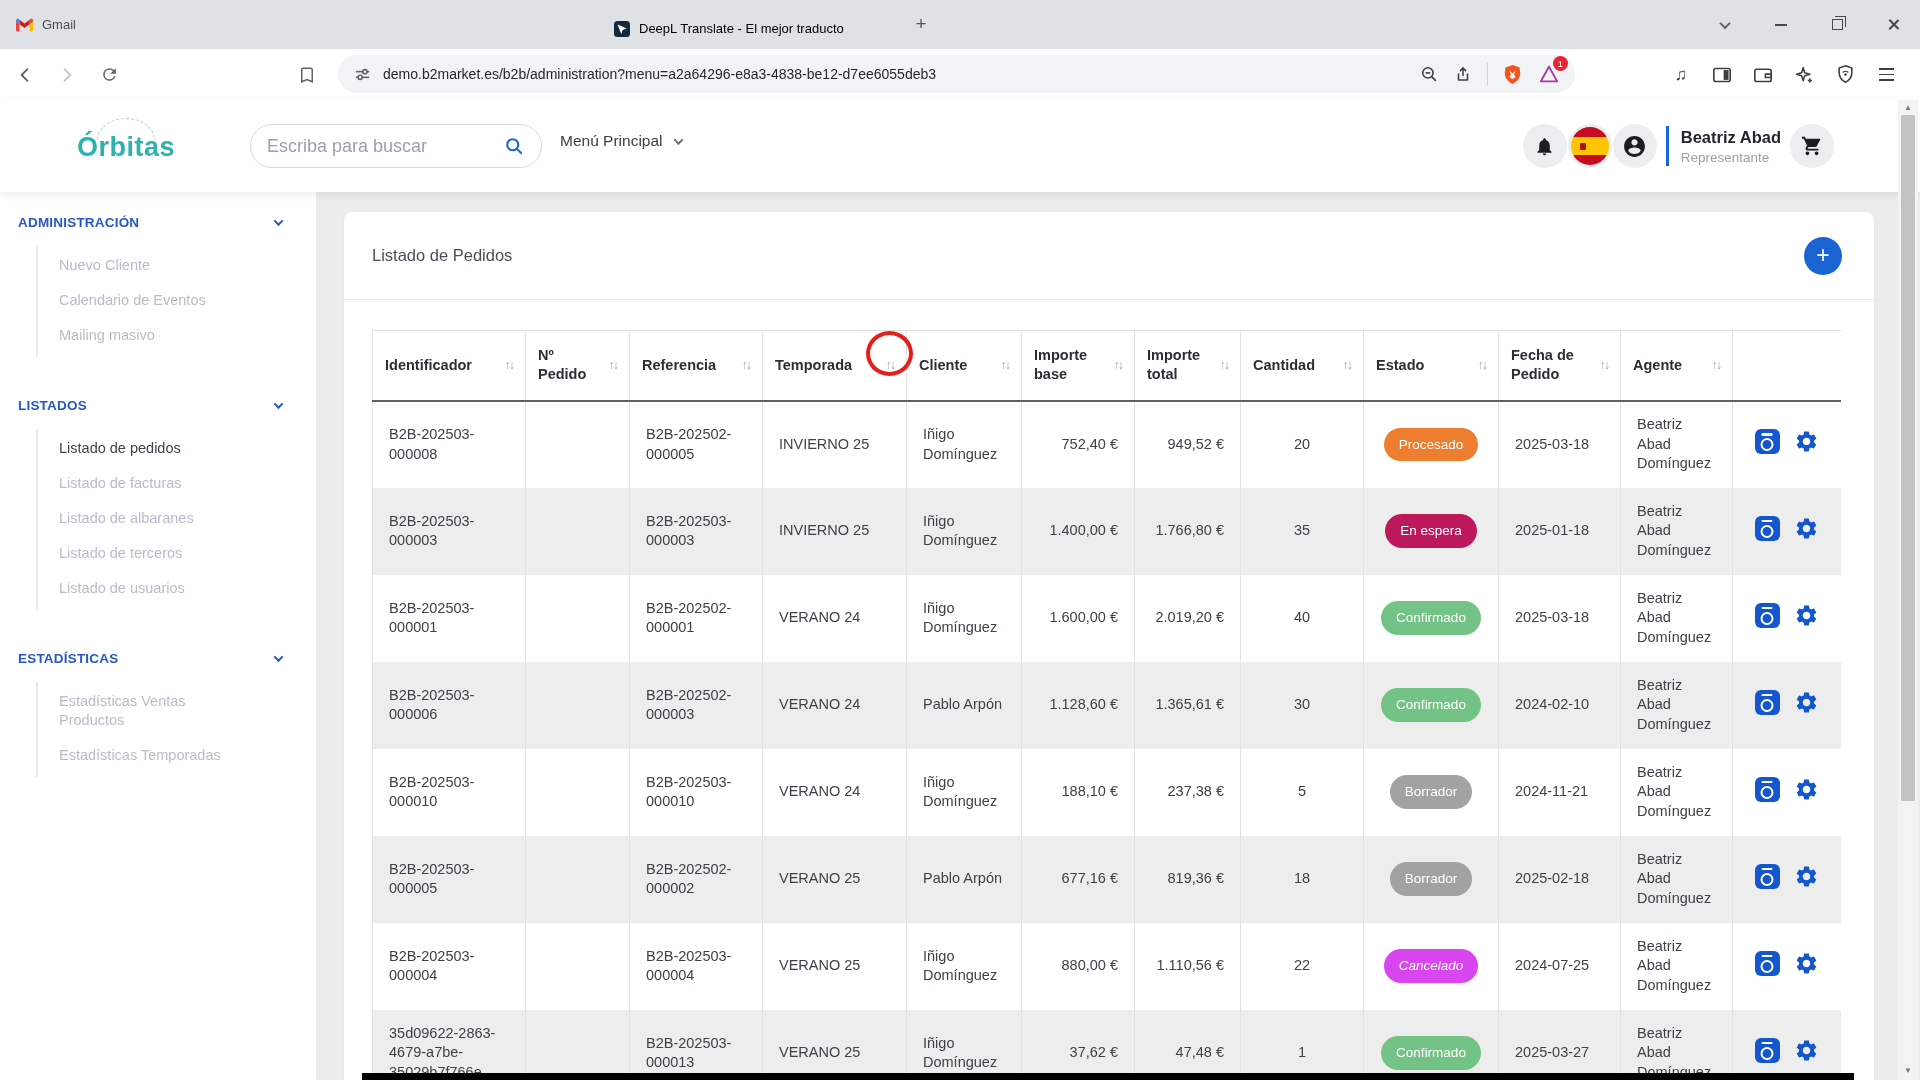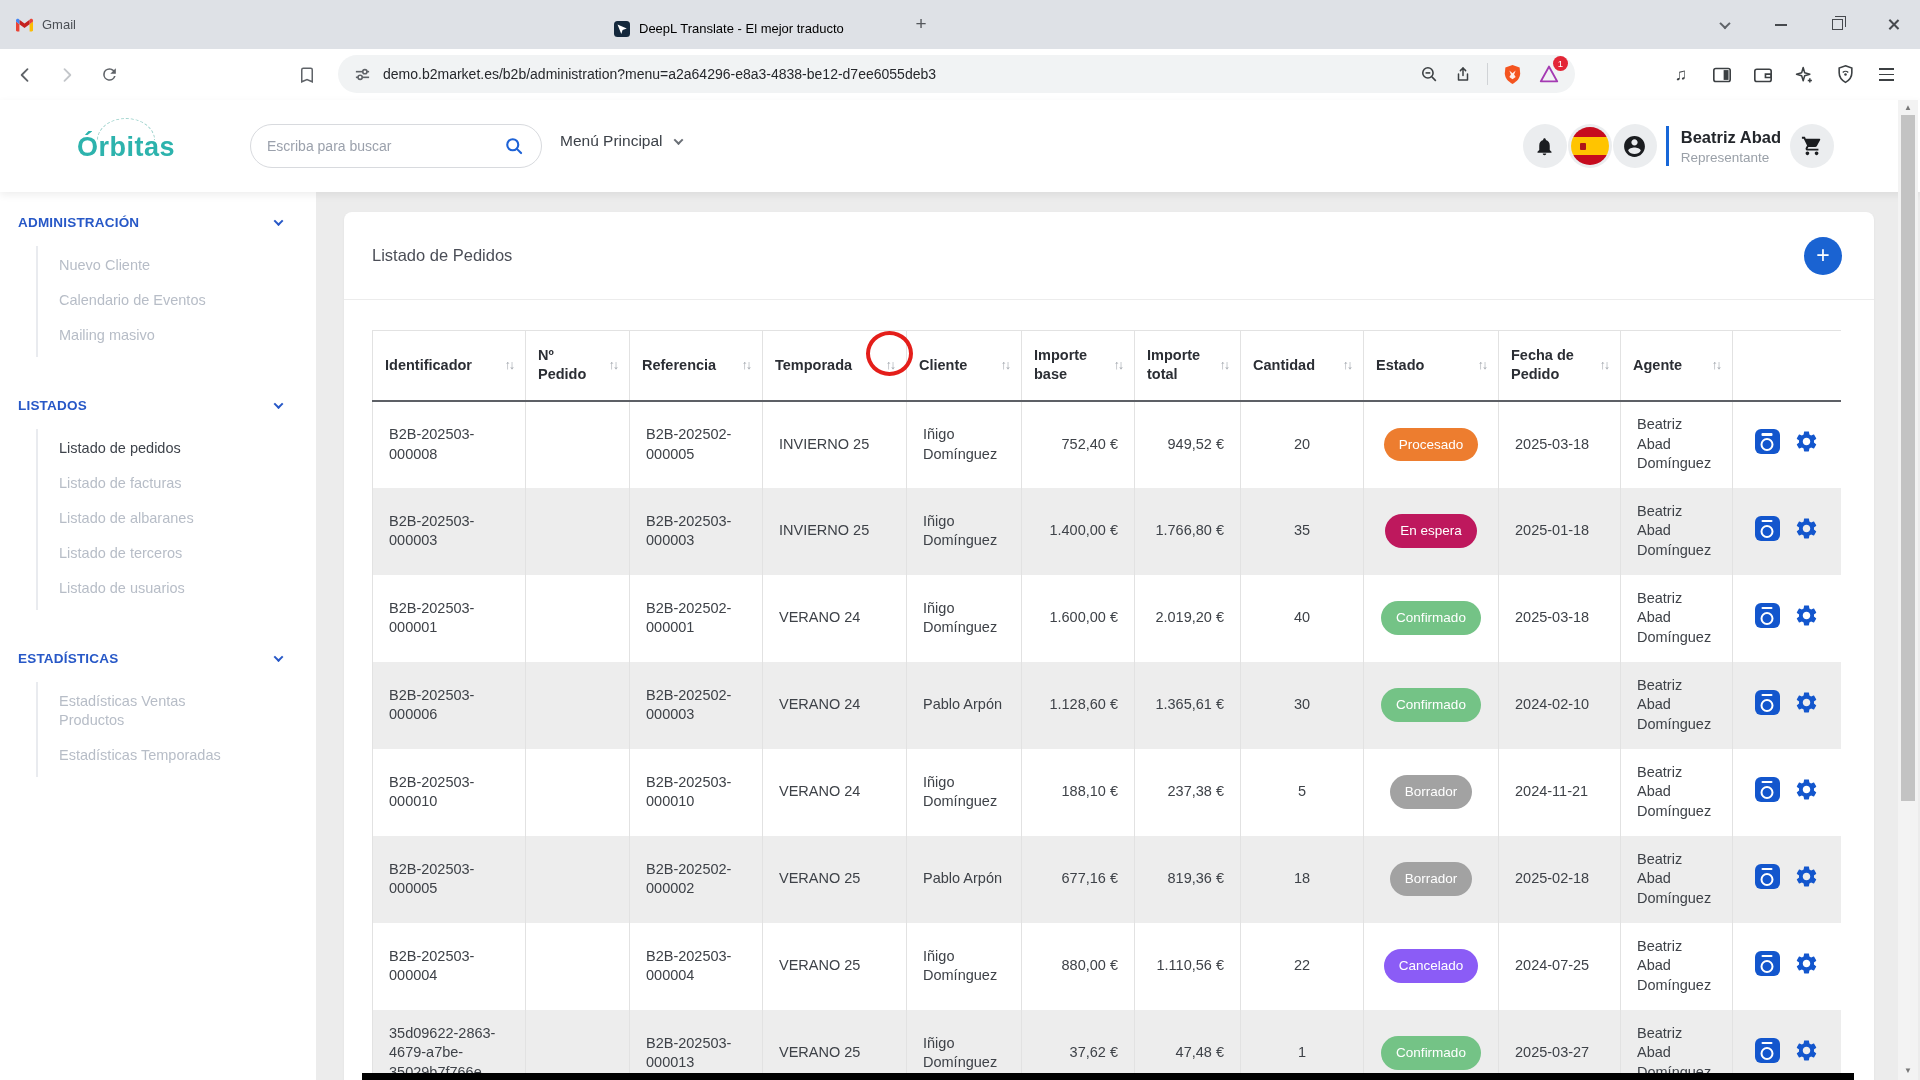--- a/index.html
+++ b/index.html
@@ -42,21 +42,21 @@
   .tool-btn { width:24px; height:24px; display:flex; align-items:center; justify-content:center; color:#3c4043; font-size:17px; cursor:pointer; }
   .hamburger { display:flex; flex-direction:column; gap:3.5px; }
   .hamburger i { display:block; width:15px; height:1.8px; background:#3c4043; }
 
   
   .appheader { position:absolute; top:100px; left:0; right:0; height:92px; background:#fff; box-shadow:0 3px 8px rgba(0,0,0,.07); z-index:5; }
   .logo { position:absolute; left:66px; top:18px; width:120px; text-align:center; cursor:pointer; }
   .logo-arc { width:58px; height:22px; margin:0 auto; border:1.6px dashed #9fd3cd; border-bottom:none; border-radius:50% 50% 0 0/100% 100% 0 0; }
   .logo-word { font-size:27px; font-weight:700; color:#2db3ad; letter-spacing:.5px; margin-top:-8px; }
   .search-pill { position:absolute; left:250px; top:24px; width:292px; height:44px; border:1.5px solid #d8dade; border-radius:22px; display:flex; align-items:center; padding:0 16px; }
-  .search-pill input { border:none; outline:none; flex:1; font-size:14px; color:#3f444c; background:transparent; font-family:inherit; }
+  .search-pill input { border:none; outline:none; flex:1; font-size:18px; color:#3f444c; background:transparent; font-family:inherit; }
   .search-pill input::placeholder { color:#9ba1ac; }
   .menu-principal { position:absolute; left:560px; top:32px; display:flex; align-items:center; gap:12px; font-size:15.5px; color:#3c4148; cursor:pointer; }
   .menu-principal .chev { border-color:#6a6f76; width:7px; height:7px; }
   .hdr-right { position:absolute; right:86px; top:24px; display:flex; align-items:center; gap:1px; }
   .circle-btn { width:44px; height:44px; border-radius:50%; background:#ebedef; display:flex; align-items:center; justify-content:center; cursor:pointer; }
   .flag-es { width:38px; height:38px; border-radius:50%; background:linear-gradient(180deg,#c60b1e 0 26%,#ffc400 26% 74%,#c60b1e 74%); position:relative; }
   .flag-es::before { content:""; position:absolute; left:9px; top:16px; width:6px; height:7px; background:#ad1519; border-radius:1px; }
   .user-block { display:flex; align-items:center; gap:12px; margin:0 8px; }
   .user-bar { width:3px; height:40px; background:#1767d8; }
   .user-name { font-size:16.5px; font-weight:700; color:#23262b; }
@@ -585,21 +585,21 @@
 
     <tr>
       <td>B2B-202503-000004</td>
       <td></td>
       <td>B2B-202503-000004</td>
       <td>VERANO 25</td>
       <td>Iñigo Domínguez</td>
       <td class="num">880,00 €</td>
       <td class="num">1.110,56 €</td>
       <td class="center">22</td>
-      <td class="center"><span class="pill" style="background: #8b5cf6;">Cancelado</span></td>
+      <td class="center"><span class="pill" style="background: #d946ef; font-style: italic;">Cancelado</span></td>
       <td>2024-07-25</td>
       <td>Beatriz Abad Domínguez</td>
       <td class="actions">
         <span class="act-wrap">
           <span class="icon-view"></span>
           <span class="icon-gear">
             <svg width="25" height="25" viewBox="0 0 24 24">
                           <path fill="#1356cd" d="M19.14 12.94c.04-.3.06-.61.06-.94 0-.32-.02-.64-.07-.94l2.03-1.58c.18-.14.23-.41.12-.61l-1.92-3.32c-.12-.22-.37-.29-.59-.22l-2.39.96c-.5-.38-1.03-.7-1.62-.94l-.36-2.54c-.04-.24-.24-.41-.48-.41h-3.84c-.24 0-.43.17-.47.41l-.36 2.54c-.59.24-1.13.57-1.62.94l-2.39-.96c-.22-.08-.47 0-.59.22L2.74 8.87c-.12.21-.08.47.12.61l2.03 1.58c-.05.3-.09.63-.09.94s.02.64.07.94l-2.03 1.58c-.18.14-.23.41-.12.61l1.92 3.32c.12.22.37.29.59.22l2.39-.96c.5.38 1.03.7 1.62.94l.36 2.54c.05.24.24.41.48.41h3.84c.24 0 .44-.17.47-.41l.36-2.54c.59-.24 1.13-.56 1.62-.94l2.39.96c.22.08.47 0 .59-.22l1.92-3.32c.12-.22.07-.47-.12-.61l-2.01-1.58zM12 15.6c-1.98 0-3.6-1.62-3.6-3.6s1.62-3.6 3.6-3.6 3.6 1.62 3.6 3.6-1.62 3.6-3.6 3.6z"></path>
                         </svg>
           </span>

